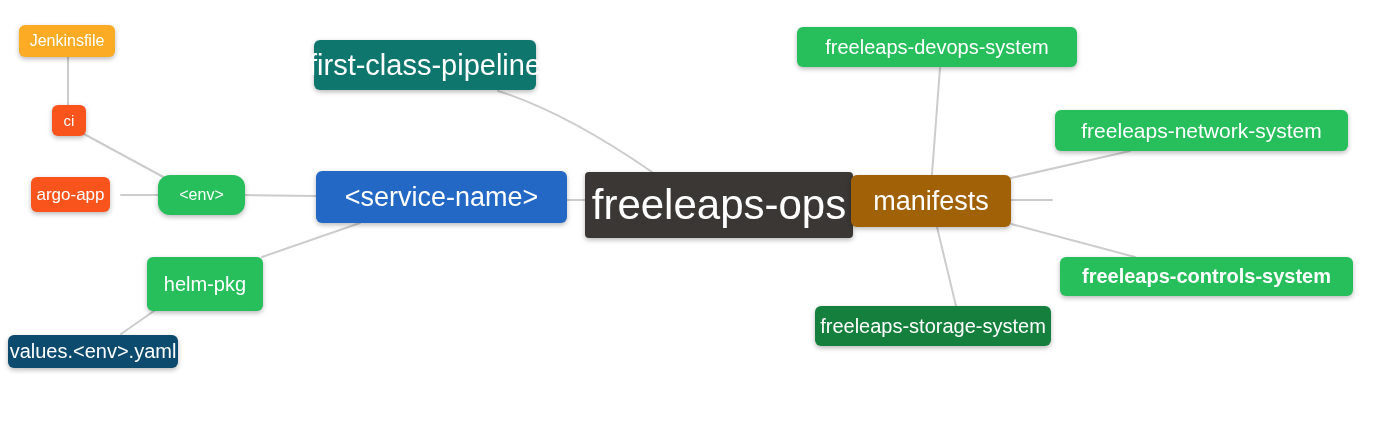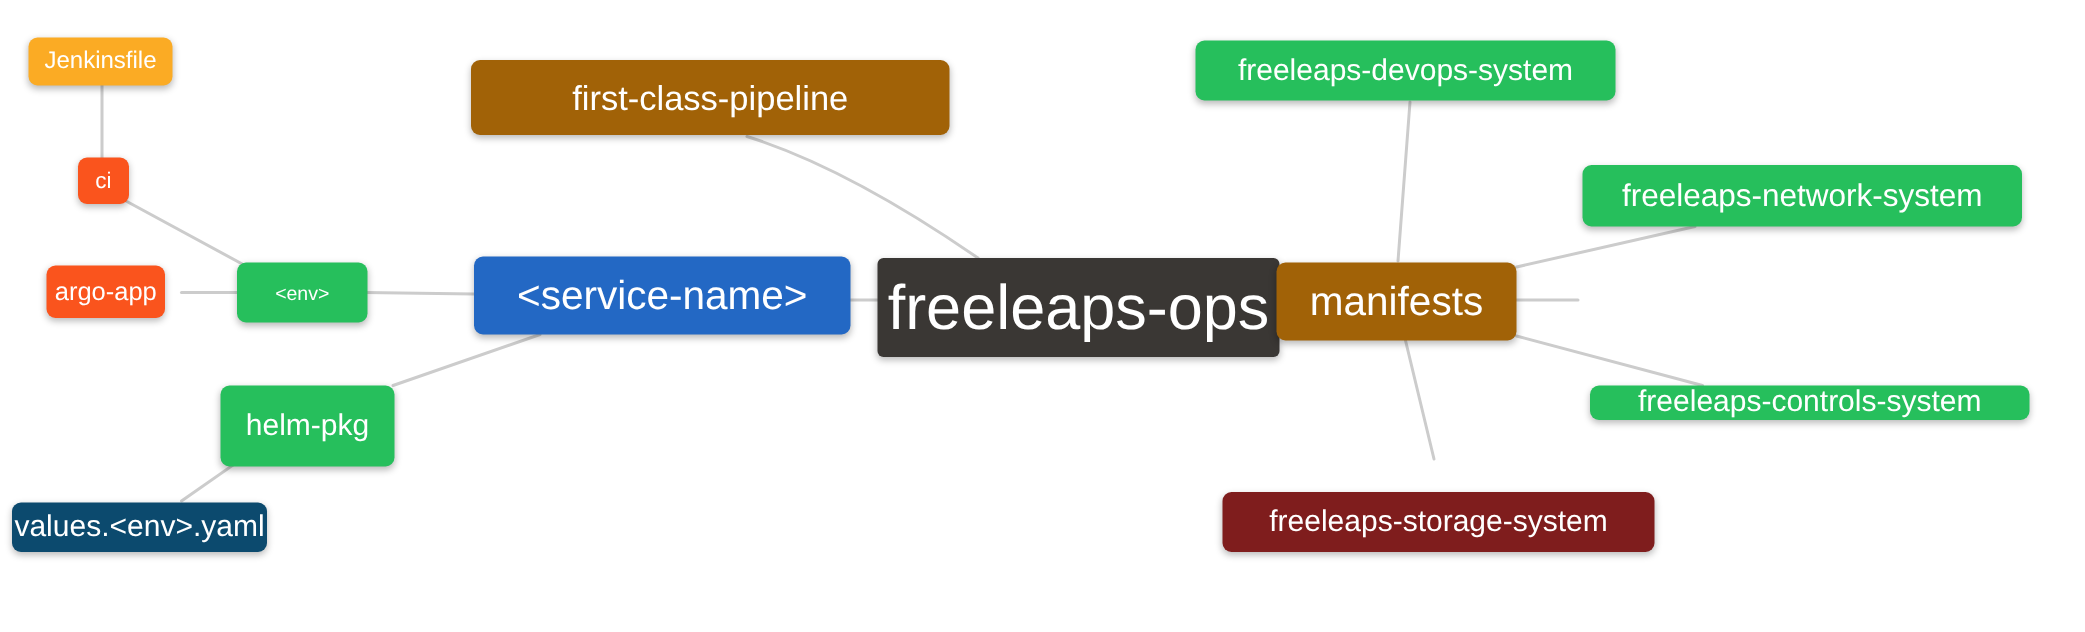--- a/index.html
+++ b/index.html
@@ -55,25 +55,25 @@
     <line x1="940" y1="68" x2="932" y2="174"></line>
     <line x1="1011" y1="178" x2="1130" y2="151"></line>
     <line x1="1011" y1="200" x2="1052" y2="200"></line>
     <line x1="1011" y1="224" x2="1135" y2="257"></line>
     <line x1="937" y1="227" x2="956" y2="306"></line>
   </svg>
 
   <div class="node" style="left: 19px; top: 25px; width: 96px; height: 32px; font-size: 16px; background: rgb(251, 171, 36);">Jenkinsfile</div>
   <div class="node" style="left: 52px; top: 105px; width: 34px; height: 31px; font-size: 15px; background: rgb(250, 84, 29);">ci</div>
   <div class="node" style="left: 31px; top: 177px; width: 79px; height: 35px; font-size: 17px; background: rgb(250, 84, 29);">argo-app</div>
-  <div class="node" style="left: 158px; top: 175px; width: 87px; height: 40px; font-size: 13px; background: rgb(38, 191, 92);">&lt;env&gt;</div>
+  <div class="node" style="left: 158px; top: 175px; width: 87px; height: 40px; font-size: 16px; background: rgb(38, 191, 92); border-radius: 12px;">&lt;env&gt;</div>
   <div class="node" style="left: 147px; top: 257px; width: 116px; height: 54px; font-size: 20px; background: rgb(38, 191, 92);">helm-pkg</div>
   <div class="node" style="left: 8px; top: 335px; width: 170px; height: 33px; font-size: 20px; background: #0c4a6e;">values.&lt;env&gt;.yaml</div>
-  <div class="node" style="left: 314px; top: 40px; width: 319px; height: 50px; font-size: 23px; background: #a16207;">first-class-pipeline</div>
+  <div class="node" style="left: 314px; top: 40px; width: 222px; height: 50px; font-size: 29px; background: #0f766e;">first-class-pipeline</div>
   <div class="node" style="left: 316px; top: 171px; width: 251px; height: 52px; font-size: 27px; background: rgb(35, 104, 196);">&lt;service-name&gt;</div>
   <div class="node" style="left: 585px; top: 172px; width: 268px; height: 66px; font-size: 42px; border-radius: 4px; background: rgb(58, 55, 52);">freeleaps-ops</div>
   <div class="node" style="left: 851px; top: 175px; width: 160px; height: 52px; font-size: 27px; background: #a16207;">manifests</div>
   <div class="node" style="left: 797px; top: 27px; width: 280px; height: 40px; font-size: 20px; background: rgb(38, 191, 92);">freeleaps-devops-system</div>
   <div class="node" style="left: 1055px; top: 110px; width: 293px; height: 41px; font-size: 21px; background: rgb(38, 191, 92);">freeleaps-network-system</div>
-  <div class="node" style="left: 1060px; top: 257px; width: 293px; height: 23px; font-size: 20px; background: rgb(38, 191, 92);">freeleaps-controls-system</div>
-  <div class="node" style="left: 815px; top: 306px; width: 288px; height: 40px; font-size: 20px; background: #7f1d1d; margin-top: 22px;">freeleaps-storage-system</div>
+  <div class="node" style="left: 1060px; top: 257px; width: 293px; height: 39px; font-size: 20px; background: rgb(38, 191, 92); font-weight: bold;">freeleaps-controls-system</div>
+  <div class="node" style="left: 815px; top: 306px; width: 236px; height: 40px; font-size: 20px; background: #15803d;">freeleaps-storage-system</div>
 
 </div>
 
 </body></html>

